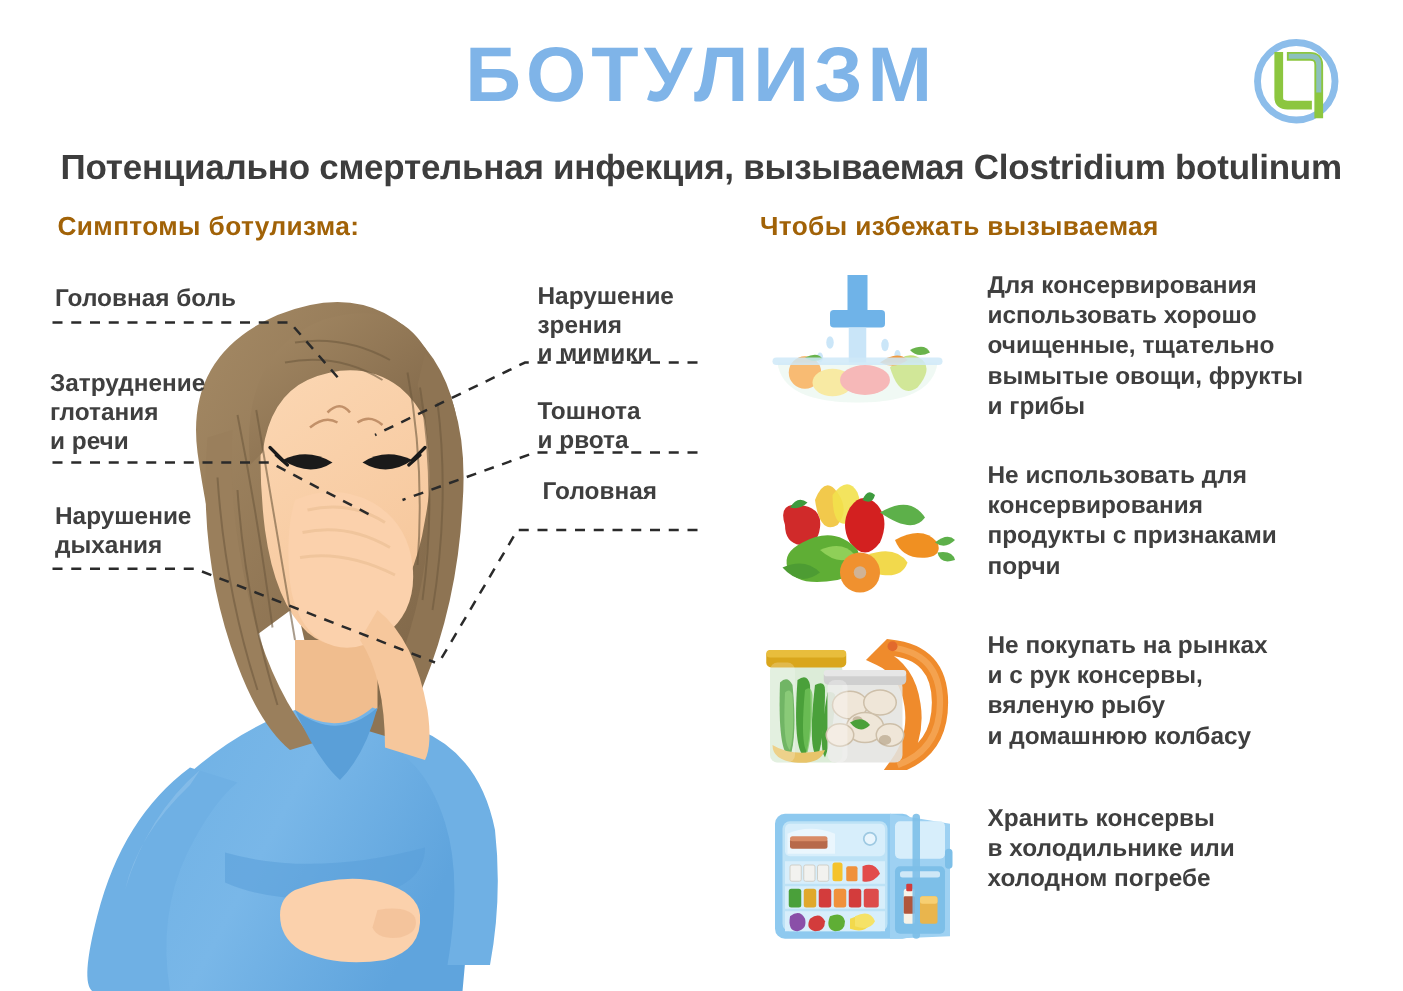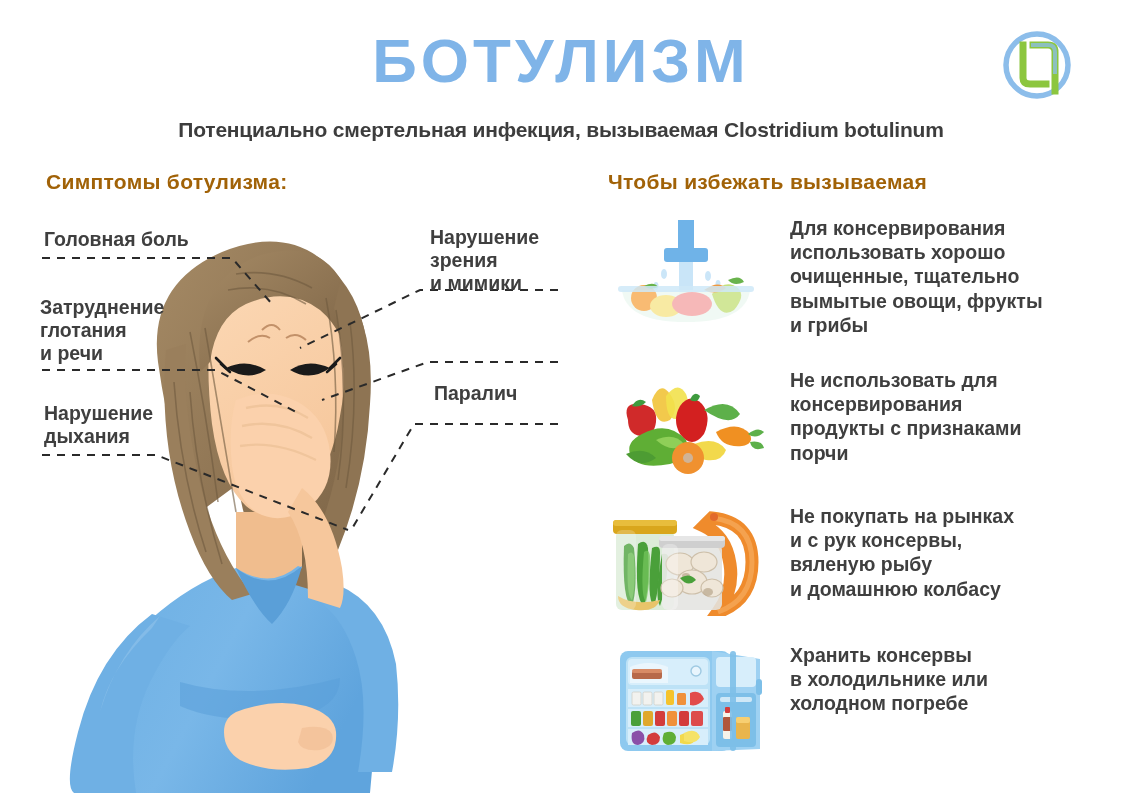--- a/index.html
+++ b/index.html
@@ -13,21 +13,21 @@
   
   .title{
     position:absolute;left:0;top:30px;width:1122px;text-align:center;
     font-size:62px;font-weight:bold;letter-spacing:4px;color:#7fb4e8;
     line-height:1;
   }
   .logo{position:absolute;left:1000px;top:28px;width:74px;height:74px;}
 
   .subtitle{
     position:absolute;left:0;top:118px;width:1122px;text-align:center;
-    font-size:21px;font-weight:bold;color:#3d3d3d;letter-spacing:-0.2px;
+    font-size:28px;font-weight:bold;color:#3d3d3d;letter-spacing:-0.2px;
   }
 
   .sec-head{
     position:absolute;font-size:21px;font-weight:bold;color:#a16207;
     letter-spacing:0.3px;
   }
   .sec-head.left{left:46px;top:170px;}
   .sec-head.right{left:608px;top:170px;}
 
   
@@ -185,21 +185,23 @@
   <div class="sym" style="left:44px;top:228px;">Головная боль</div>
   <div class="sym" style="left:40px;top:296px;">Затруднение
 глотания
 и речи</div>
   <div class="sym" style="left:44px;top:402px;">Нарушение
 дыхания</div>
 
   <div class="sym r" style="left:430px;top:226px;">Нарушение
 зрения
 и мимики</div>
-  <div class="sym r" style="left:434px;top:382px;">Паралич</div>
+  <div class="sym r" style="left:430px;top:318px;">Тошнота
+и рвота</div>
+  <div class="sym r" style="left:434px;top:382px;">Головная</div>
 
   <div class="prev-item" style="top:218px;">
     <div class="prev-icon">
       <svg viewBox="0 0 160 110" width="160" height="110" aria-hidden="true">
         <rect x="70" y="2" width="16" height="30" fill="#6fb3e8"></rect>
         <rect x="56" y="30" width="44" height="14" rx="3" fill="#6fb3e8"></rect>
         <rect x="71" y="44" width="14" height="36" fill="#bfe0f7" opacity="0.85"></rect>
         <g fill="#bfe0f7" opacity="0.8">
           <ellipse cx="56" cy="56" rx="3" ry="5"></ellipse>
           <ellipse cx="100" cy="58" rx="3" ry="5"></ellipse>

